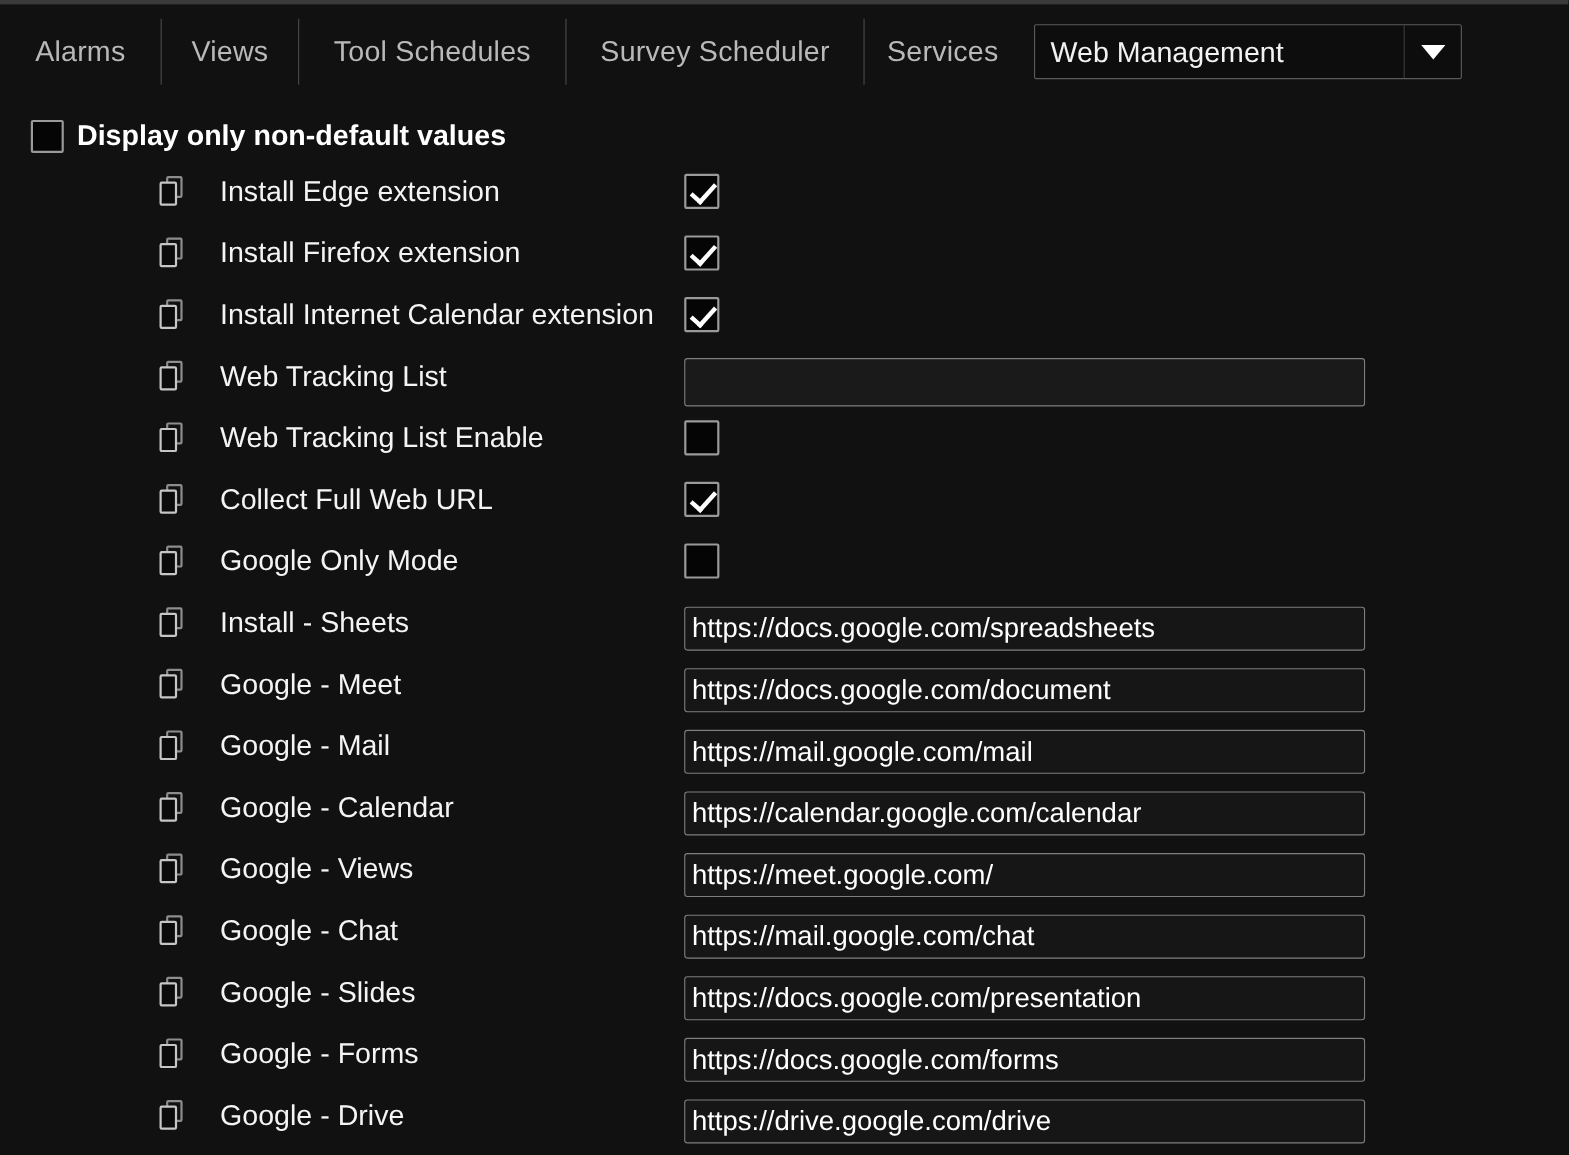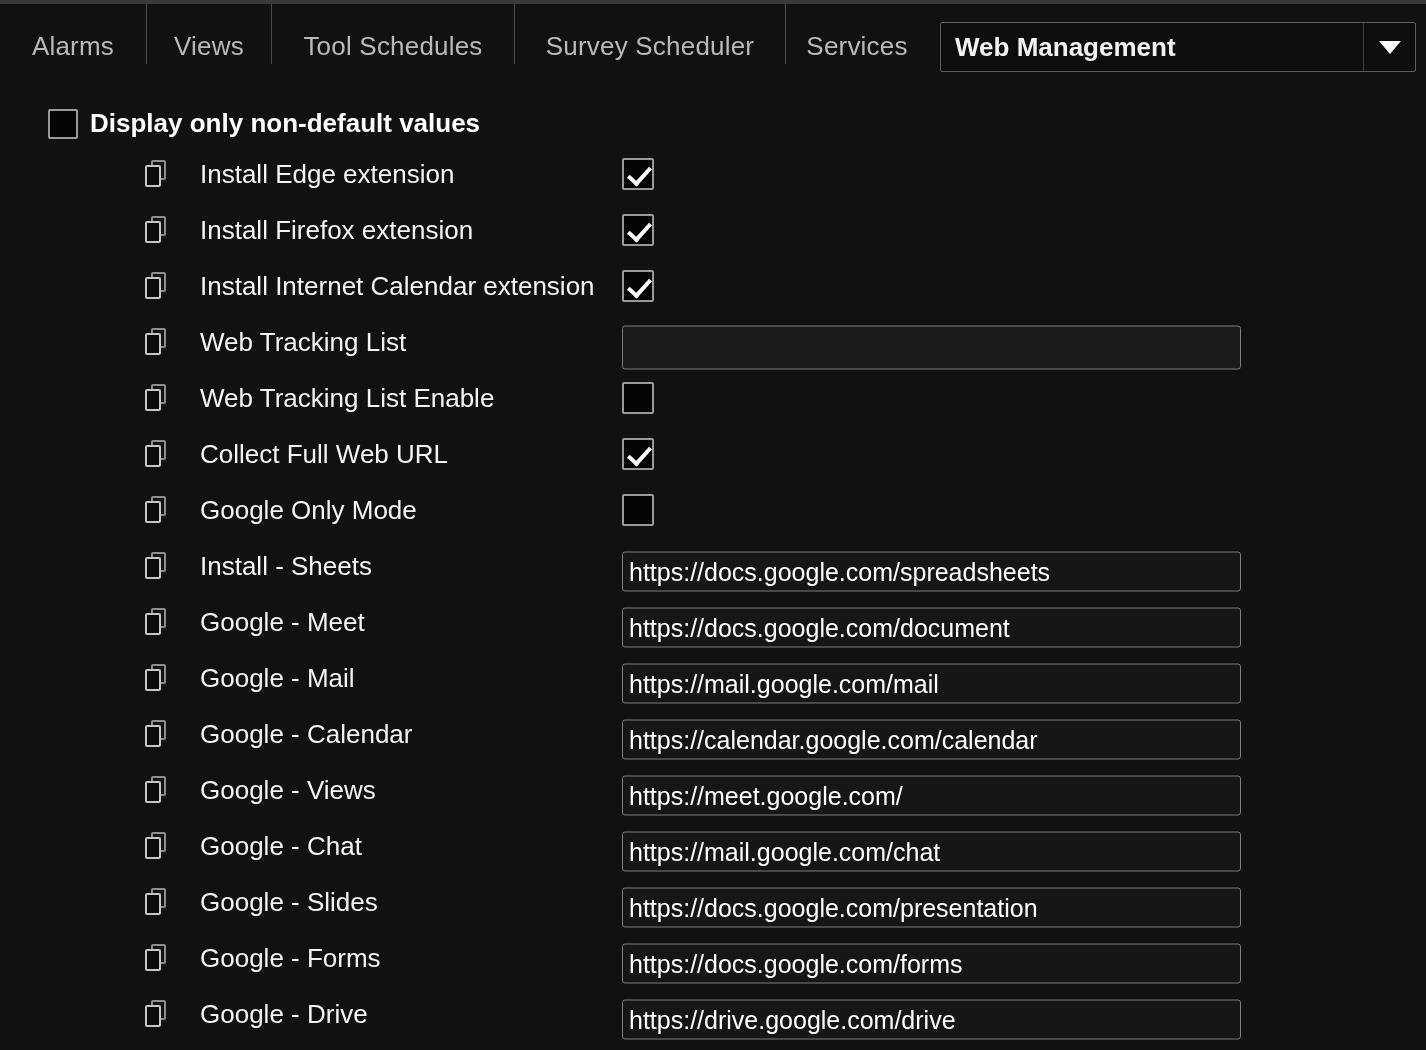--- a/index.html
+++ b/index.html
@@ -21,20 +21,21 @@
     border-top: 4px solid #3a3a3a;
   }
 
   
   .tabbar {
     position: absolute;
     left: 0; top: 0;
     width: 1288px;
     height: 85px;
     display: flex;
+    align-items: center;
   }
   .tab {
     position: relative;
     height: 85px;
     display: flex;
     align-items: center;
     justify-content: center;
     color: #b9b9b9;
     font-size: 26px;
     font-weight: 400;
@@ -48,29 +49,28 @@
     height: 60px;
     background: #4a4a4a;
     flex: 0 0 auto;
   }
 
   
   .combo {
     position: absolute;
     left: 940px;
     top: 18px;
-    width: 476px;
+    width: 389px;
     height: 50px;
     background: #0d0d0d;
     border: 1px solid #5b5b5b;
     border-radius: 2px;
     display: flex;
     align-items: center;
     cursor: pointer;
-    font-weight: bold;
   }
   .combo-value {
     flex: 1 1 auto;
     padding-left: 14px;
     color: #f2f2f2;
     font-size: 26px;
     white-space: nowrap;
     overflow: hidden;
   }
   .combo-arrow-box {
@@ -84,21 +84,21 @@
   .combo-arrow {
     width: 0; height: 0;
     border-left: 11px solid transparent;
     border-right: 11px solid transparent;
     border-top: 13px solid #ffffff;
   }
 
   
   .filter-row {
     position: absolute;
-    left: 48px;
+    left: 28px;
     top: 104px;
     display: flex;
     align-items: center;
     gap: 12px;
     cursor: pointer;
   }
   .box {
     width: 30px;
     height: 30px;
     border: 2px solid #9a9a9a;

